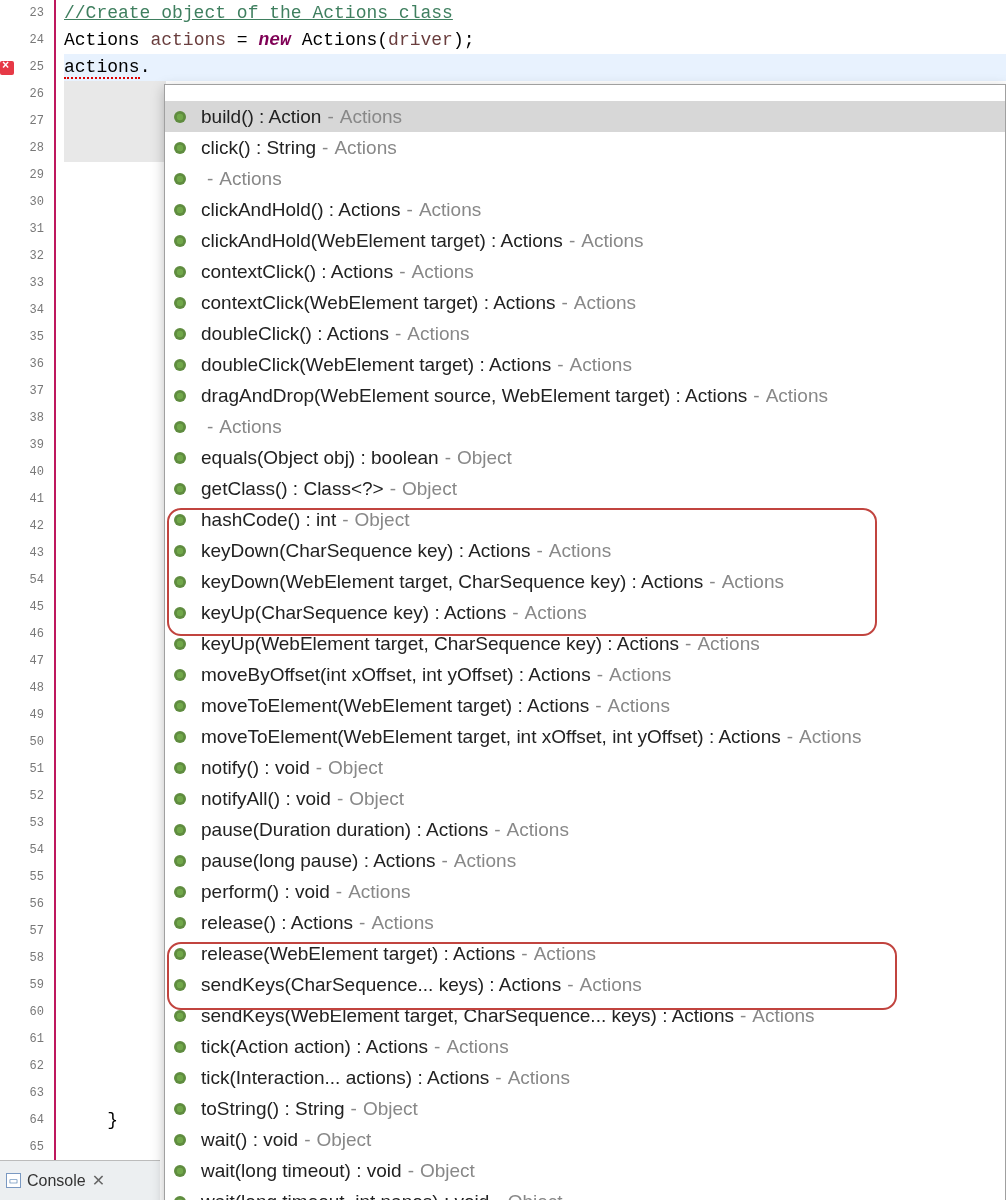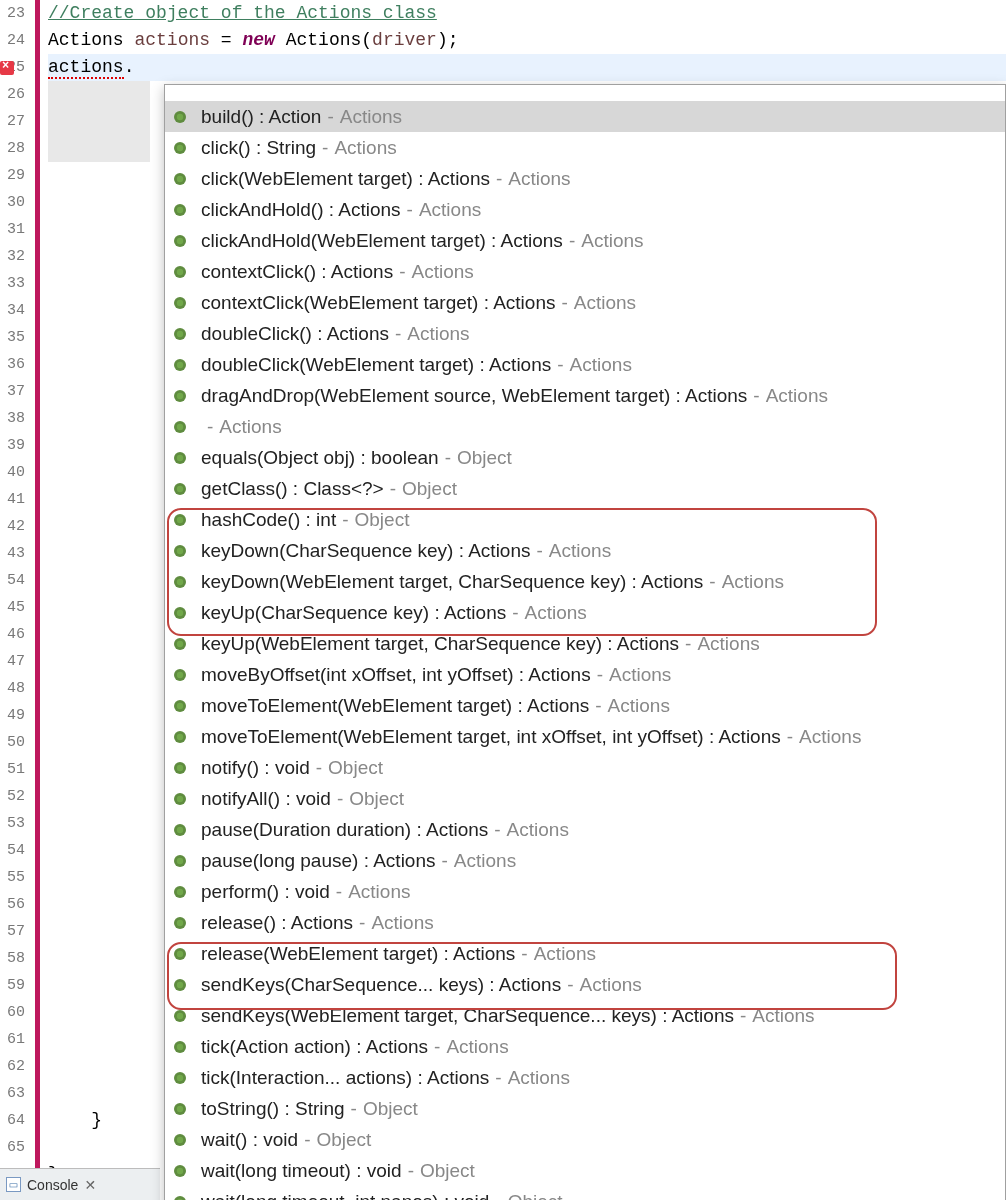--- a/index.html
+++ b/index.html
@@ -1,18 +1,18 @@
 <!DOCTYPE html>
 <html><head>
 <meta charset="utf-8">
 <style>
   * { margin:0; padding:0; box-sizing:border-box; }
   body { font-family: Menlo, Monaco, "Courier New", monospace; font-size:18px; background:#fff; color:#000; overflow:hidden; }
   .editor { display:flex; width:1006px; height:1200px; position:relative; }
-  .gutter { width:40px; background:#fff; text-align:right; padding-right:10px; color:#787878; font-size:15px; line-height:27px; user-select:none; border-right:5px solid #be185d; }
+  .gutter { width:56px; background:#fff; text-align:right; padding-right:10px; color:#787878; font-size:12px; line-height:27px; user-select:none; border-right:2px solid #be185d; }
   .gutter .ln { height:27px; position:relative; }
   .gutter .err::before { content:""; position:absolute; left:0; top:7px; width:14px; height:14px; background:#e63946; border-radius:2px; }
   .gutter .err::after { content:"×"; position:absolute; left:2px; top:-1px; color:#fff; font-size:12px; font-weight:bold; }
   .code { flex:1; line-height:27px; position:relative; padding-left:8px; }
   .cline { height:27px; white-space:pre; }
   .hl-line { background:#e8f2fe; width:100%; }
   .codeblock { position:absolute; left:8px; top:81px; width:102px; height:81px; background:#e8e8e8; z-index:0; }
   .cmt { color:#3f7f5f;text-decoration:underline; }
   .kw  { color:#7f0055; font-weight:bold;font-style:italic; }
   .txt { color:#000; }
@@ -20,21 +20,21 @@
   .cursor-token { border-bottom:2px dotted #d00; }
   .popup { position:absolute; left:164px; top:84px; width:842px; background:#fff; border:1px solid #a0a0a0; box-shadow:0 4px 12px rgba(0,0,0,0.25); z-index:10; font-family: -apple-system, "Helvetica Neue", Arial, sans-serif; }
   .popup .row { display:flex; align-items:center; height:31px; padding:0 10px 0 8px; position:relative; }
   .popup .row.sel { background:#d7d7d7;margin-top:16px; }
   .popup .ico { width:18px; display:flex; align-items:center; margin-right:10px; }
   .popup .sig { color:#222; font-size:19px; font-weight:500; }
   .popup .src { color:#888; font-size:19px; margin-left:6px; }
   .hbox { position:absolute; border:2px solid #c1443f; border-radius:14px; pointer-events:none; z-index:12; }
   .hbox1 { left:167px; top:508px; width:710px; height:128px; }
   .hbox2 { left:167px; top:942px; width:730px; height:68px; }
-  .bottom { position:absolute; left:0; bottom:0; height:32px; width:160px; background:#eceff1; border-top:1px solid #bcbcbc; display:flex; align-items:center; font-family: -apple-system, Arial, sans-serif; font-size:14px; padding-left:6px; color:#333; }
+  .bottom { position:absolute; left:0; bottom:0; height:40px; width:160px; background:#eceff1; border-top:1px solid #bcbcbc; display:flex; align-items:center; font-family: -apple-system, Arial, sans-serif; font-size:16px; padding-left:6px; color:#333; }
   .bottom .tabicon { width:15px; height:15px; background:#fff; border:1px solid #7a99c2; margin-right:6px; display:flex; align-items:center; justify-content:center; font-size:10px; color:#3a6ea5; }
   .bottom .tabicon::before { content:"▭"; font-size:10px; }
   .bottom .x { margin-left:6px; color:#666; }
   svg.method-icon circle.outer { fill:#5f8c3f; }
   svg.method-icon circle.inner { fill:#71a84a; }
 </style>
 </head>
 <body>
 
 <div class="editor">
@@ -163,21 +163,20 @@
         <span class="src"> - </span>
         <span class="src">Actions</span>
       </div>
       <div class="row">
         <span class="ico">
           <svg class="method-icon" width="14" height="14" viewBox="0 0 14 14">
             <circle class="outer" cx="7" cy="7" r="6"></circle>
             <circle class="inner" cx="7" cy="7" r="3.2"></circle>
           </svg>
         </span>
-        <span class="sig">click(WebElement target) : Actions</span>
         <span class="src"> - </span>
         <span class="src">Actions</span>
       </div>
       <div class="row">
         <span class="ico">
           <svg class="method-icon" width="14" height="14" viewBox="0 0 14 14">
             <circle class="outer" cx="7" cy="7" r="6"></circle>
             <circle class="inner" cx="7" cy="7" r="3.2"></circle>
           </svg>
         </span>

